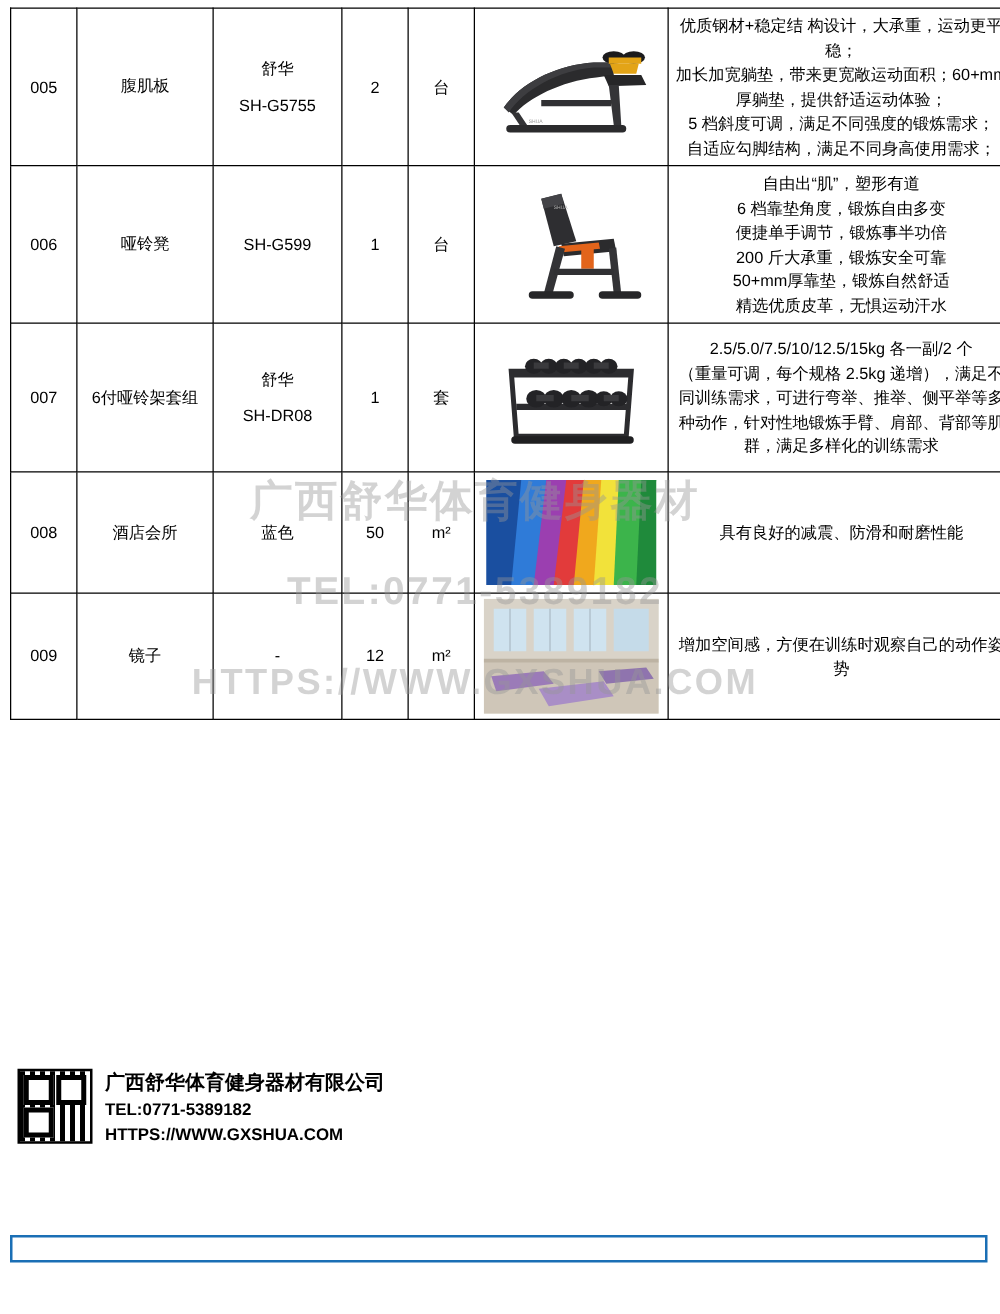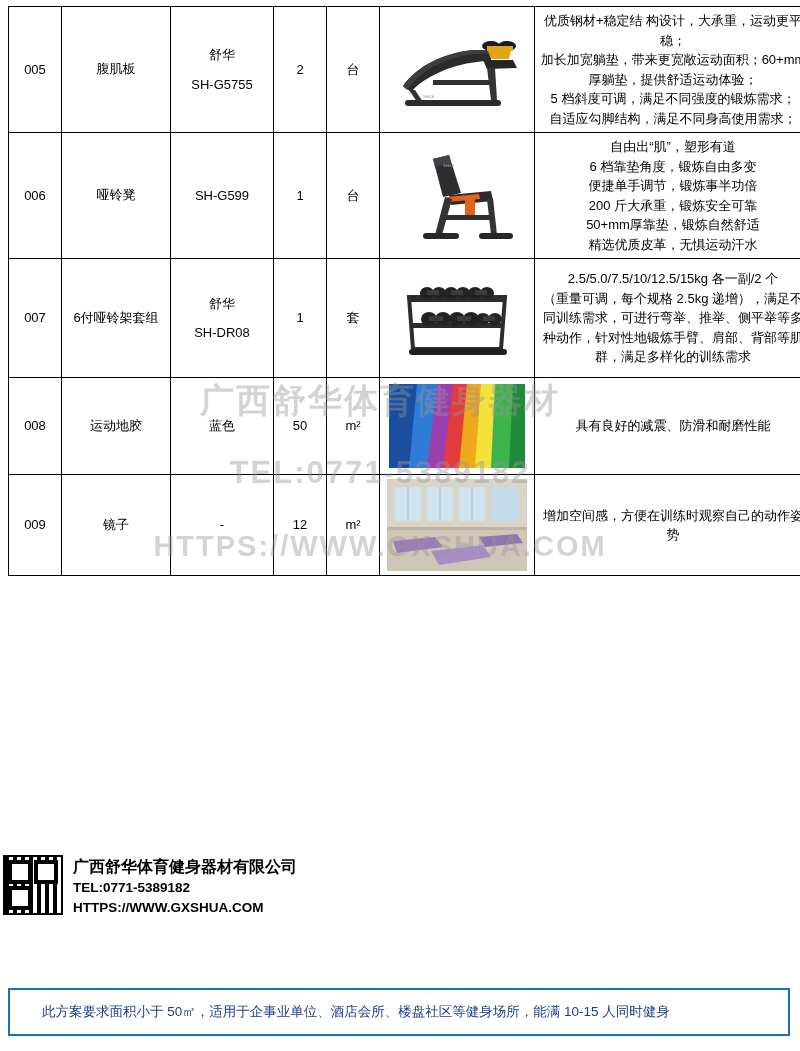--- a/index.html
+++ b/index.html
@@ -89,21 +89,21 @@
     pointer-events: none;
     white-space: nowrap;
   }
   .wm1 { top: 378px; font-size: 34px; }
   .wm2 { top: 455px; font-size: 31px; }
   .wm3 { top: 530px; font-size: 29px; }
 
   
   .company-block {
     position: absolute;
-    left: 3px;
+    left: 14px;
     top: 855px;
     display: flex;
     align-items: flex-start;
     gap: 10px;
     pointer-events: none;
   }
   .qr {
     width: 56px;
     height: 56px;
     background:
@@ -291,21 +291,21 @@
         </td>
         <td class="col-desc">
           <p class="desc-p">2.5/5.0/7.5/10/12.5/15kg 各一副/2 个</p>
           <p class="desc-p">（重量可调，每个规格 2.5kg 递增），满足不同训练需求，可进行弯举、推举、侧平举等多种动作，针对性地锻炼手臂、肩部、背部等肌群，满足多样化的训练需求</p>
         </td>
       </tr>
 
       <tr>
         <td class="col-no">008</td>
         <td class="col-name">
-          <span class="name-wrap">运动地胶</span>
+          <span class="name-wrap">酒店会所</span>
         </td>
         <td class="col-model">
           <span class="model-line">蓝色</span>
         </td>
         <td class="col-qty">50</td>
         <td class="col-unit">m²</td>
         <td class="col-img">
           <svg class="mat-fan" viewBox="0 0 140 88">
             <rect x="0" y="0" width="140" height="88" fill="#ffffff"></rect>
             <g>
@@ -373,16 +373,15 @@
         <i></i>
       </div>
     <div class="company-lines">
       <div class="cname">广西舒华体育健身器材有限公司</div>
       <div class="ctel">TEL:0771-5389182</div>
       <div class="curl">HTTPS://WWW.GXSHUA.COM</div>
     </div>
   </div>
 
   <div class="note-box">
-    <p class="note-line1">此方案要求面积小于 50㎡，适用于企事业单位、酒店会所、楼盘社区等健身场所，能满 10-15 人同时健身</p>
   </div>
 
 </div>
 
 </body></html>

